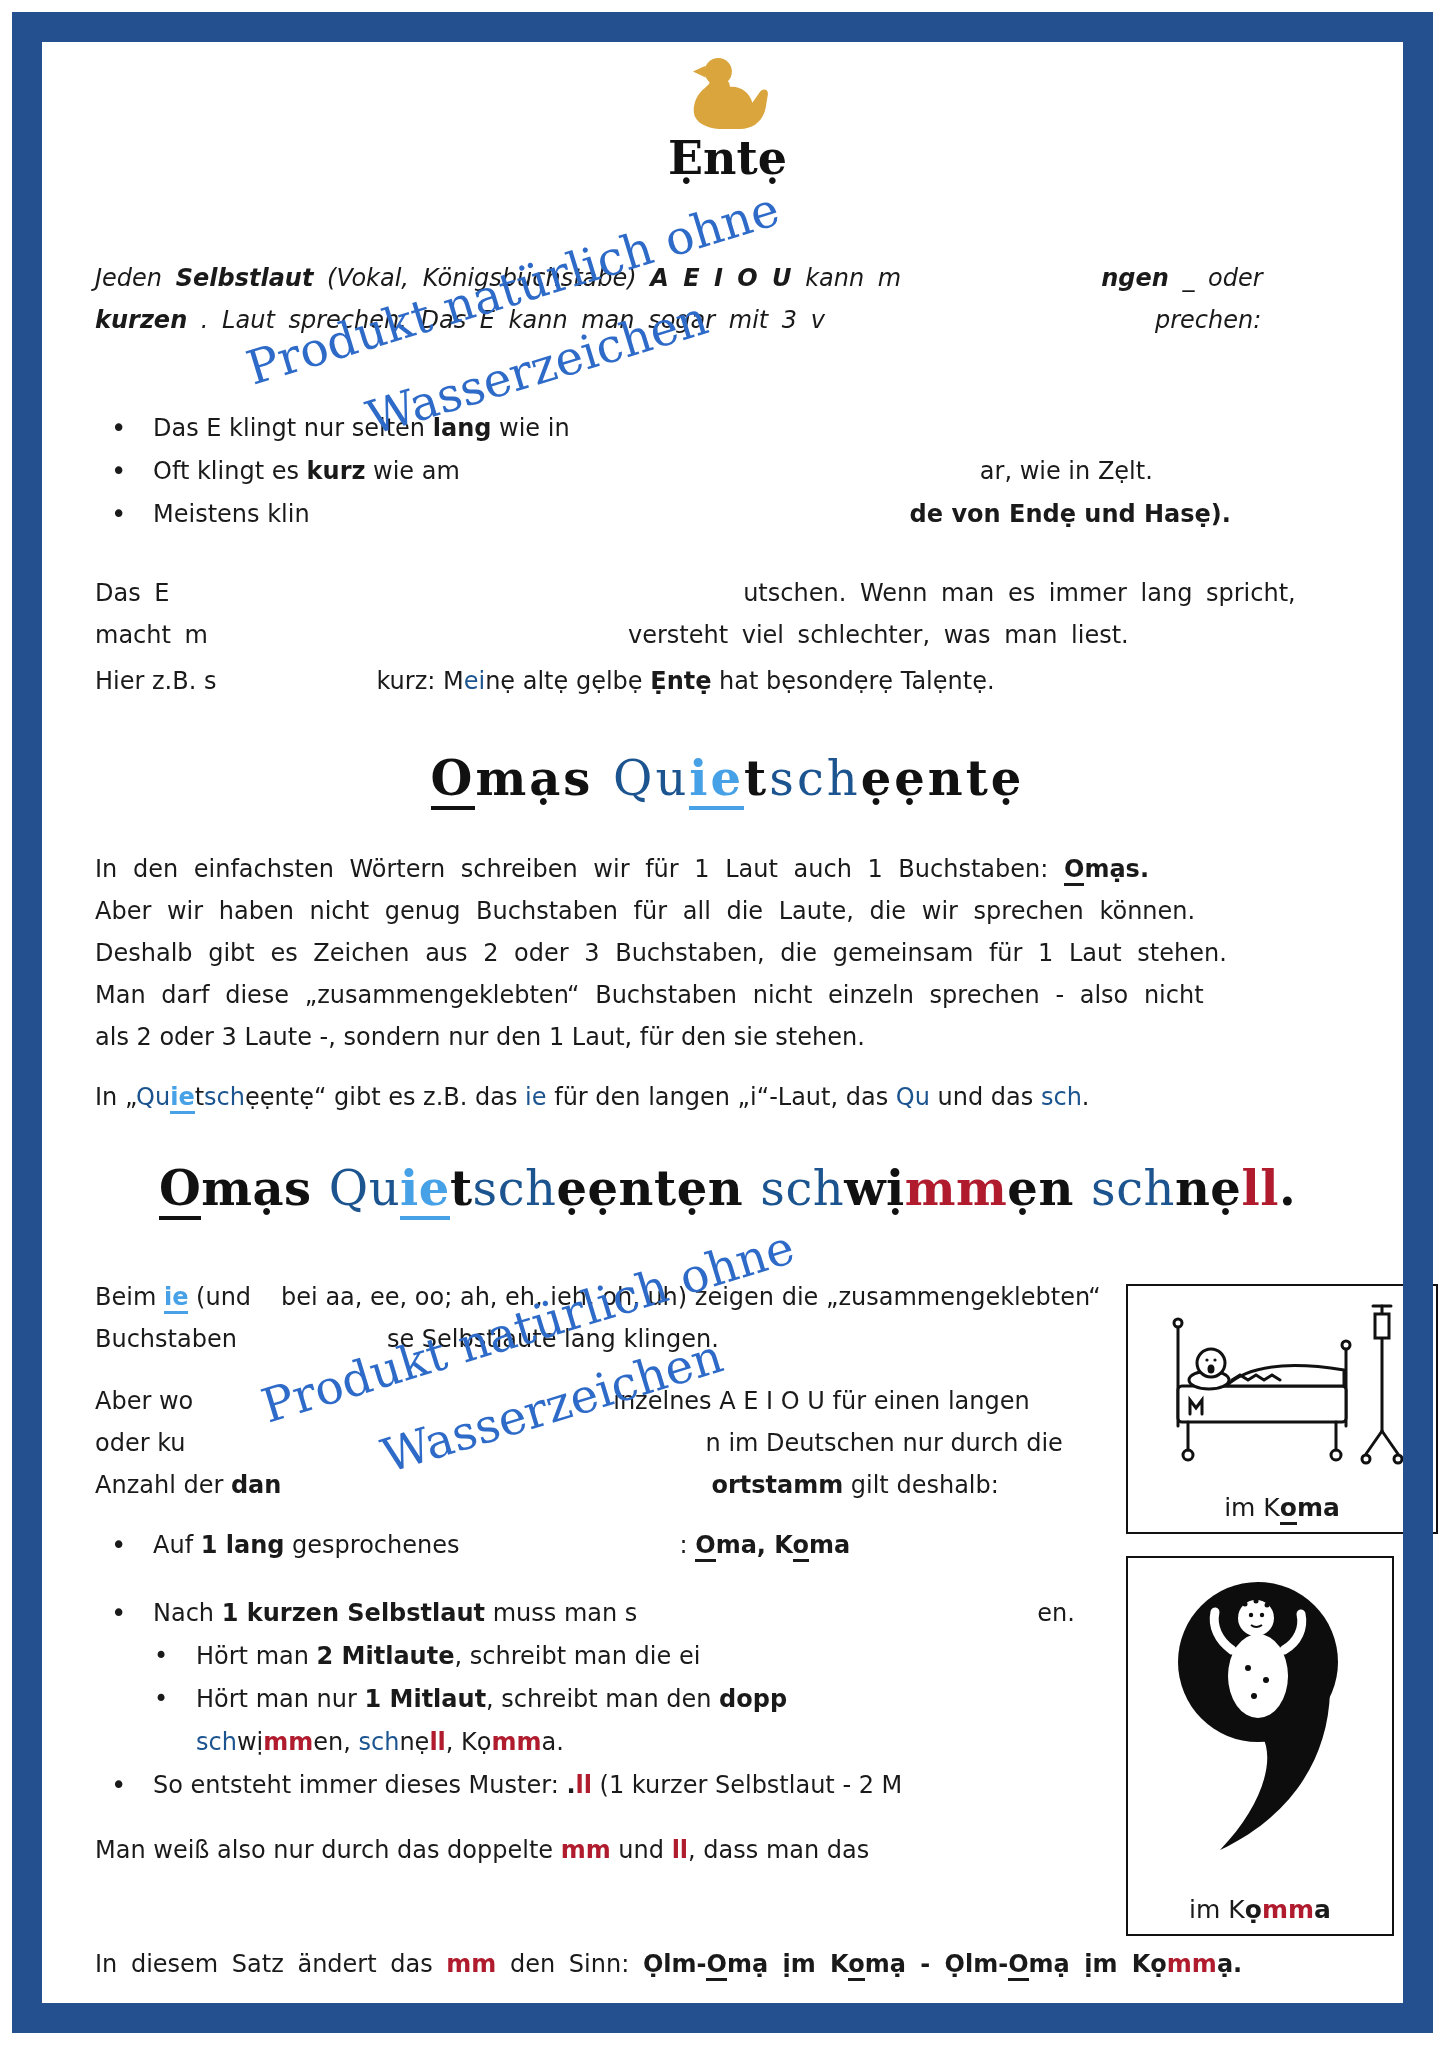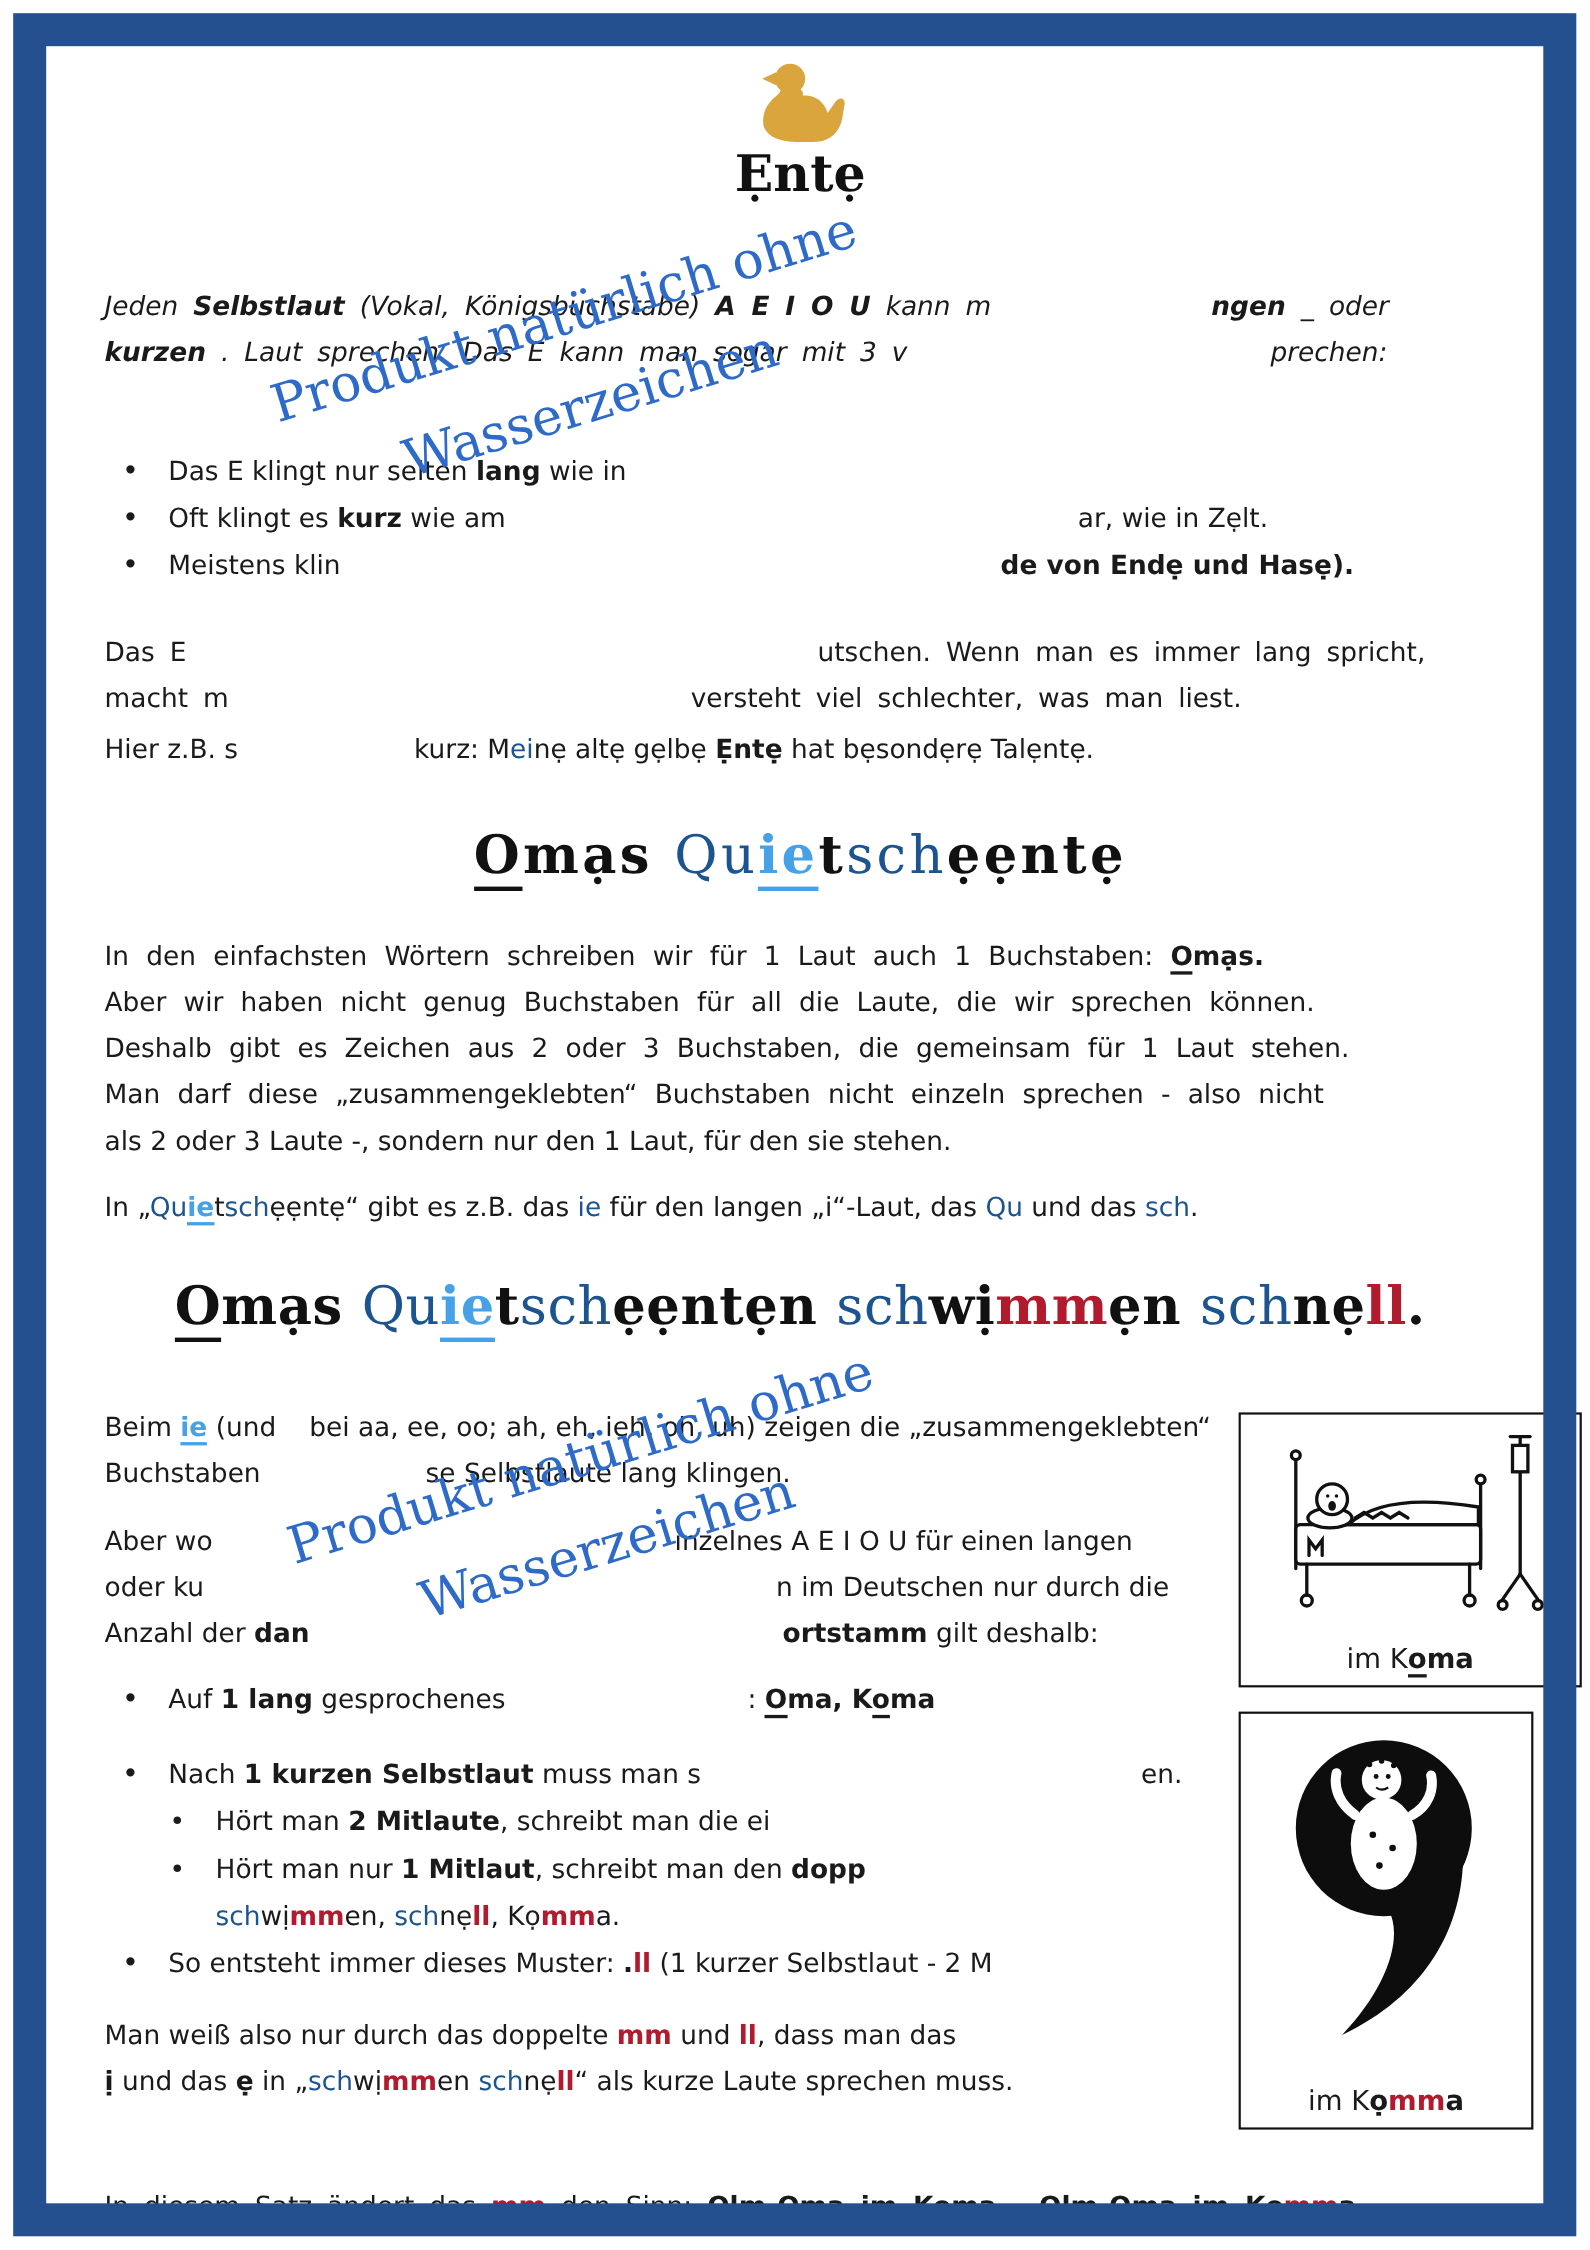--- a/index.html
+++ b/index.html
@@ -151,21 +151,20 @@
   <div class="block bullets mt-b5">
     <div class="line bullet"><span>Nach </span><span class="seg-b">1 kurzen Selbstlaut</span><span> muss man s</span><span class="gap" style="width: 400px;"></span><span>en.</span></div>
     <div class="line subbullet"><span>Hört man </span><span class="seg-b">2 Mitlaute</span><span>, schreibt man die ei</span></div>
     <div class="line subbullet"><span>Hört man nur </span><span class="seg-b">1 Mitlaut</span><span>, schreibt man den </span><span class="seg-b">dopp</span></div>
     <div class="line contline"><span class="seg-n">sch</span><span>wị</span><span class="seg-r">mm</span><span>en, </span><span class="seg-n">sch</span><span>n</span><span>ẹ</span><span class="seg-r">ll</span><span>, K</span><span>ọ</span><span class="seg-r">mm</span><span>a.</span></div>
     <div class="line bullet"><span>So entsteht immer dieses Muster: </span><span class="seg-b">.</span><span class="seg-r">ll</span><span> (1 kurzer Selbstlaut - 2 M</span></div>
   </div>
 
   <div class="block mt-p7">
     <div class="line"><span>Man weiß also nur durch das doppelte </span><span class="seg-r">mm</span><span> und </span><span class="seg-r">ll</span><span>, dass man das</span></div>
-    <div class="line"><span class="seg-b">ị</span><span> und das </span><span class="seg-b">ẹ</span><span> in „</span><span class="seg-n">sch</span><span>wị</span><span class="seg-r">mm</span><span>en </span><span class="seg-n">sch</span><span>n</span><span>ẹ</span><span class="seg-r">ll</span><span>“ als kurze Laute sprechen muss.</span></div>
   </div>
 
   <div class="block mt-p8">
     <div class="line just"><span>In diesem Satz ändert das </span><span class="seg-r">mm</span><span> den Sinn: </span><span class="seg-b">Ọlm-</span><span class="seg-bu">O</span><span class="seg-b">mạ ịm K</span><span class="seg-bu">o</span><span class="seg-b">mạ - </span><span class="seg-b">Ọlm-</span><span class="seg-bu">O</span><span class="seg-b">mạ ịm K</span><span class="seg-b">ọ</span><span class="seg-r">mm</span><span class="seg-b">ạ.</span></div>
   </div>
 
 </div>
 
 <div class="illus illus-koma">
   <svg width="256" height="200" viewBox="0 0 256 200" aria-hidden="true">

